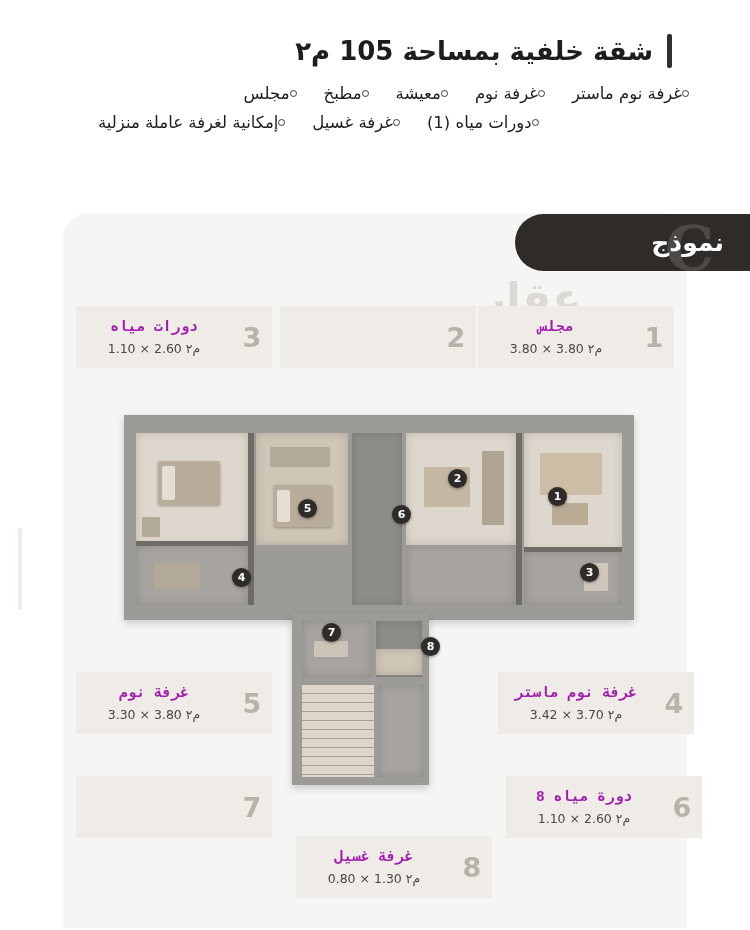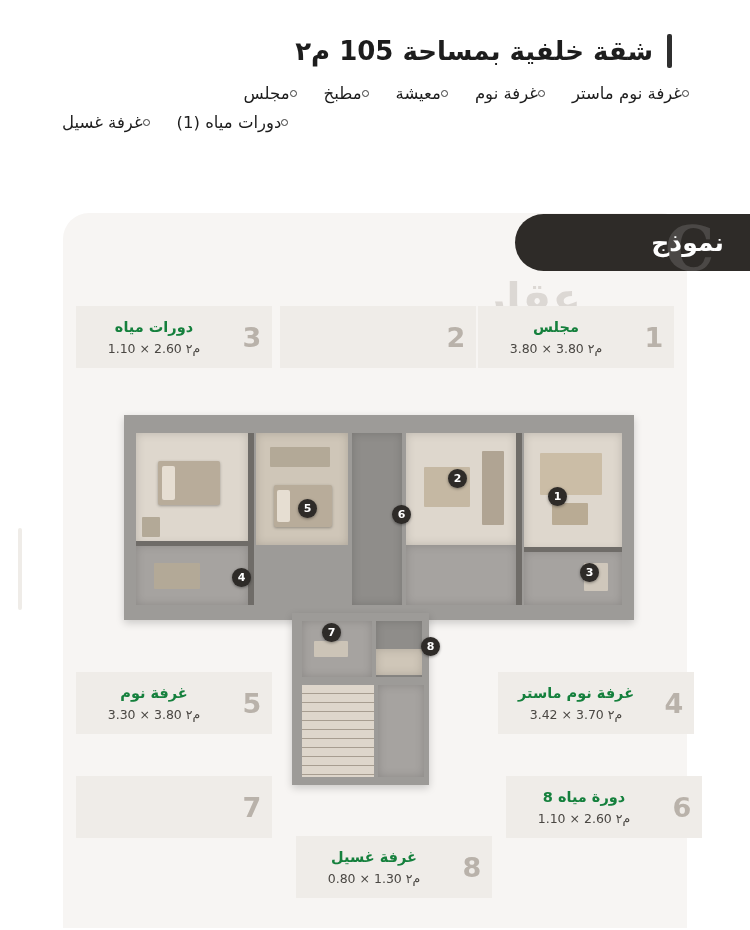--- a/index.html
+++ b/index.html
@@ -12,20 +12,21 @@
     background: #ffffff;
     font-family: "DejaVu Sans", "Liberation Sans", sans-serif;
     overflow: hidden;
     position: relative;
   }
 
   
   .header {
     padding: 34px 22px 0 22px;
     box-sizing: border-box;
+    margin-left: 36px;
   }
   .title-row {
     display: flex;
     flex-direction: row;
     align-items: center;
     justify-content: flex-start;
     padding-right: 56px;
   }
   .title-bar {
     width: 5px;
@@ -165,24 +166,25 @@
     flex: 0 0 auto;
     font-family: "DejaVu Sans", sans-serif;
   }
   .chip .txtwrap {
     flex: 1 1 auto;
     text-align: center;
     padding: 0 4px;
   }
   .chip .name {
     font-size: 14.5px;
-    color: #15803d;
+    color: #a21caf;
     font-weight: bold;
     line-height: 1.25;
     white-space: nowrap;
+    font-family: Liberation Mono, monospace;
   }
   .chip .name .sub {
     font-size: 11px;
     font-weight: normal;
   }
   .chip .dims {
     font-size: 12.5px;
     color: #4a4743;
     margin-top: 4px;
     direction: ltr;
@@ -327,20 +329,24 @@
 
     <div class="feature-row row2">
       <div class="feature">
         <span class="bullet"></span>
         <span>دورات مياه (1)</span>
       </div>
       <div class="feature">
         <span class="bullet"></span>
         <span>غرفة غسيل</span>
       </div>
+      <div class="feature">
+        <span class="bullet"></span>
+        <span>إمكانية لغرفة عاملة منزلية</span>
+      </div>
     </div>
   </div>
 </div>
 
 <div class="card"></div>
 <div class="edge-tick"></div>
 
 <div class="watermark">
   <div class="wm-ar">عقار</div>
   <div class="wm-en">sa.aqar.fm</div>

